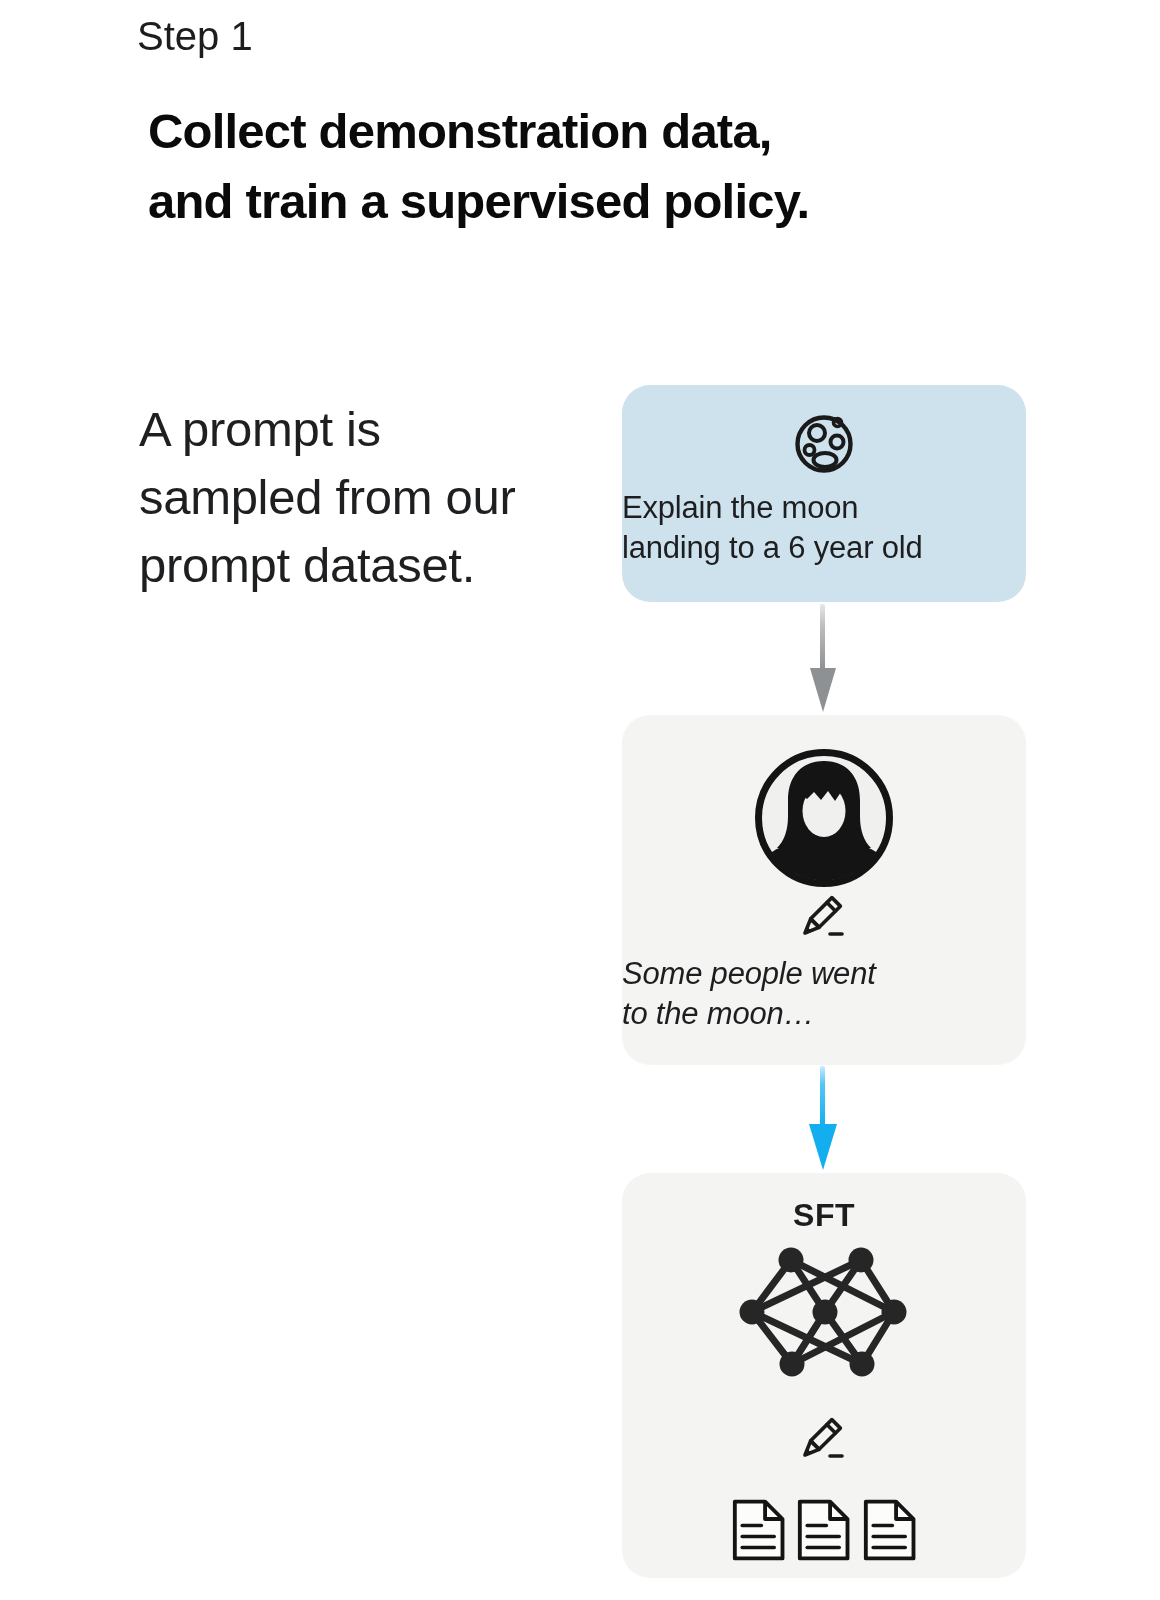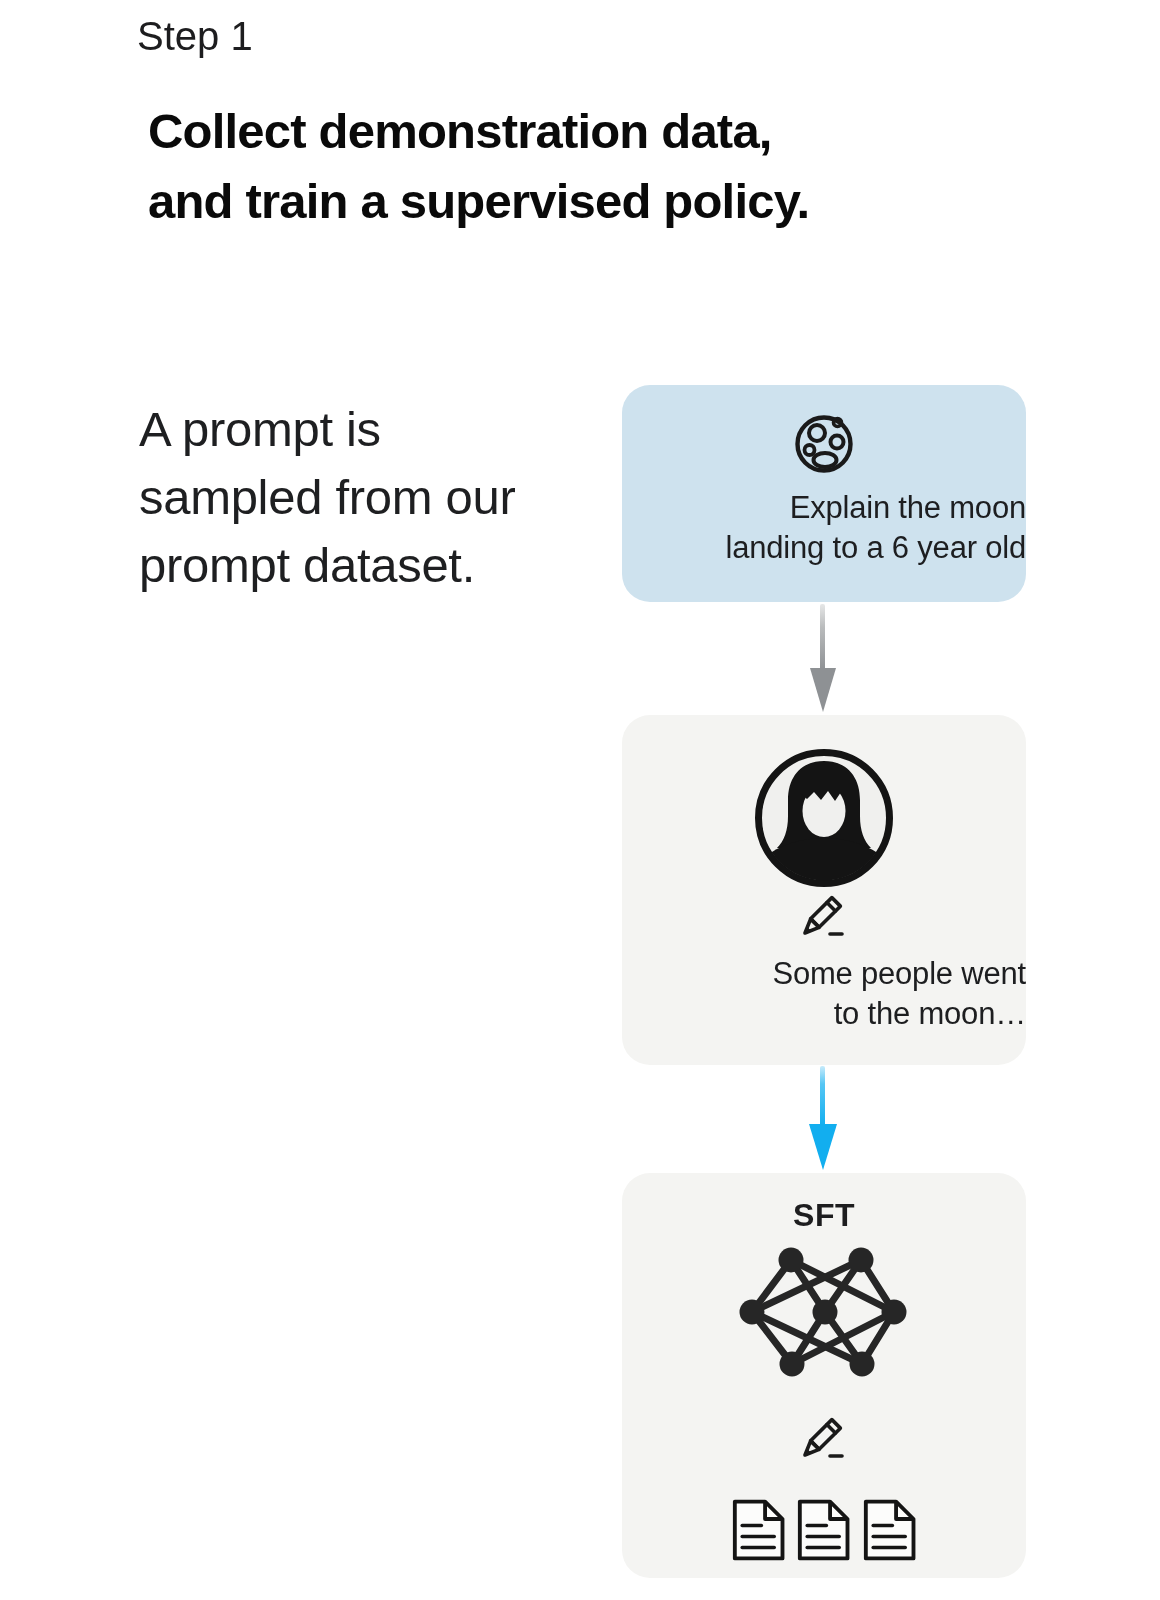--- a/index.html
+++ b/index.html
@@ -24,25 +24,25 @@
   .desc-2{top:706px;}
   .desc-3{top:1167px;}
   .card{
     left:622px;width:404px;border-radius:28px;
   }
   .card-blue{background:#cee2ee;top:385px;height:217px;}
   .card-gray{background:#f4f4f2;}
   .card-2{top:715px;height:350px;}
   .card-3{top:1173px;height:405px;}
   .card-text{
-    position:absolute;left:622px;width:404px;text-align:right;
+    position:absolute;left:622px;width:404px;text-align:left;
     font-size:31px;line-height:40px;color:#1d1e20;white-space:pre-line;letter-spacing:-0.2px;
   }
   .card1-text{top:488px;}
-  .card2-text{top:954px;}
+  .card2-text{top:954px;font-style:italic;}
   .sft-label{
     position:absolute;left:622px;width:404px;top:1197px;text-align:center;
     font-size:32px;line-height:36px;color:#1d1d1f;letter-spacing:0.5px;font-weight:bold;
   }
   .icon{position:absolute;}
   .moon-icon{left:792px;top:412px;}
   .avatar-icon{left:754px;top:748px;}
   .pencil-icon-1{left:796px;top:888px;}
   .net-icon{left:739px;top:1246px;}
   .pencil-icon-2{left:796px;top:1410px;}

